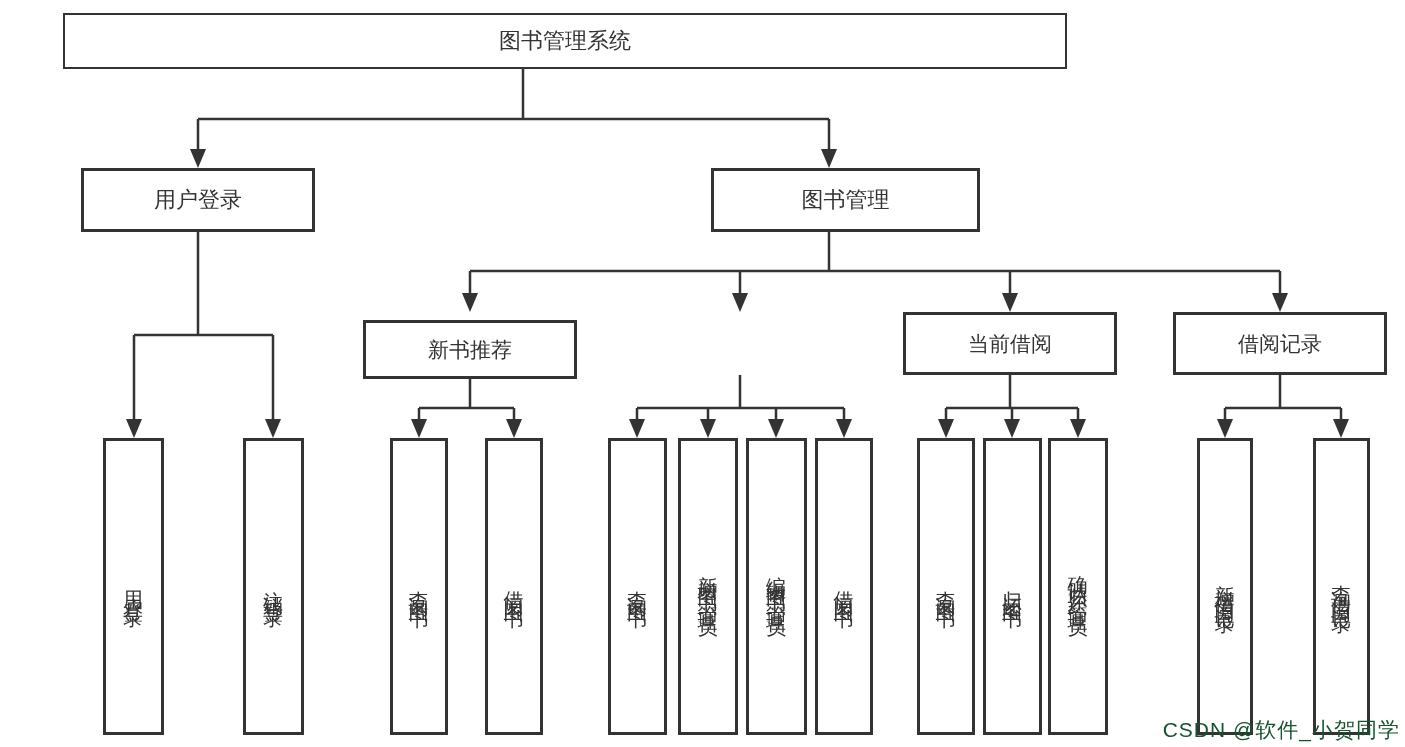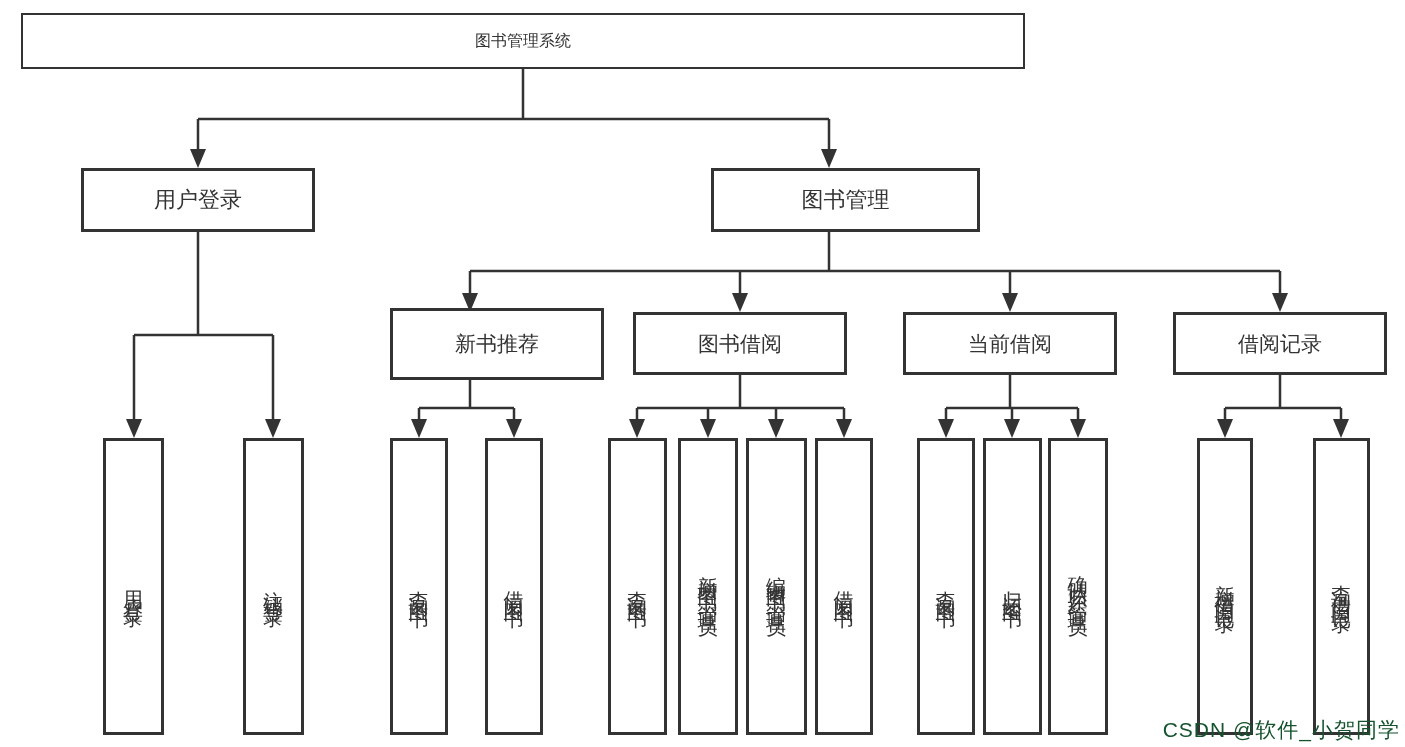--- a/index.html
+++ b/index.html
@@ -20,21 +20,21 @@
   .box {
     position: absolute;
     background: #ffffff;
     border: 3px solid #333333;
     color: #333333;
     display: flex;
     align-items: center;
     justify-content: center;
     text-align: center;
   }
-  .box.root { border-width: 2px; font-size: 16px; }
+  .box.root { border-width: 2px; font-size: 22px; margin-left: 42px; }
   .box.h2 { font-size: 22px; }
   .box.h3 { font-size: 21px; }
   .box.leaf {
     writing-mode: vertical-rl;
     text-orientation: mixed;
     font-size: 20px;
     letter-spacing: 6px;
     line-height: 1;
   }
   .watermark {
@@ -93,22 +93,21 @@
       <polygon points="1217,419 1233,419 1225,438"></polygon>
       <polygon points="1333,419 1349,419 1341,438"></polygon>
     </g>
   </svg>
 
   <div class="box root" style="left:21px; top:13px; width:1004px; height:56px;">图书管理系统</div>
 
   <div class="box h2" style="left:81px; top:168px; width:234px; height:64px;">用户登录</div>
   <div class="box h2" style="left:711px; top:168px; width:269px; height:64px;">图书管理</div>
 
-  <div class="box h3" style="left:363px; top:308px; width:214px; height:72px;margin-left:27px;">新书推荐</div>
-  <div class="box h3" style="left:633px; top:312px; width:214px; height:63px;">图书借阅</div>
+  <div class="box h3" style="left:363px; top:320px; width:214px; height:59px;">新书推荐</div>
   <div class="box h3" style="left:903px; top:312px; width:214px; height:63px;">当前借阅</div>
   <div class="box h3" style="left:1173px; top:312px; width:214px; height:63px;">借阅记录</div>
 
   <div class="box leaf" style="left:103px; top:438px; width:61px; height:297px;">用户登录</div>
   <div class="box leaf" style="left:243px; top:438px; width:61px; height:297px;">注销登录</div>
 
   <div class="box leaf" style="left:390px; top:438px; width:58px; height:297px;">查询图书</div>
   <div class="box leaf" style="left:485px; top:438px; width:58px; height:297px;">借阅图书</div>
 
   <div class="box leaf" style="left:608px; top:438px; width:59px; height:297px;">查询图书</div>

